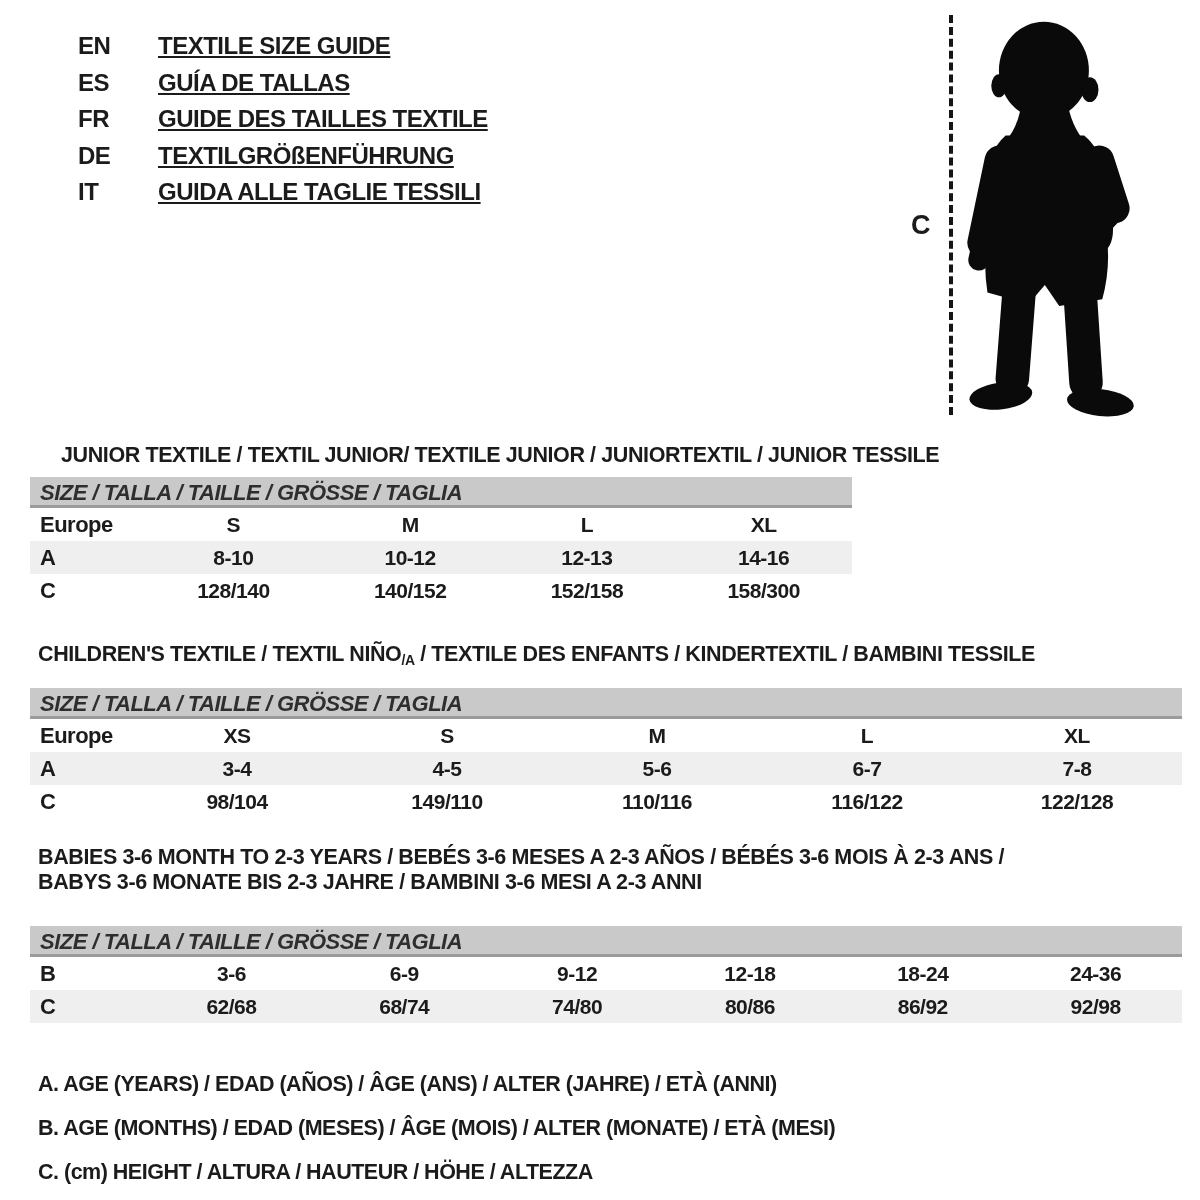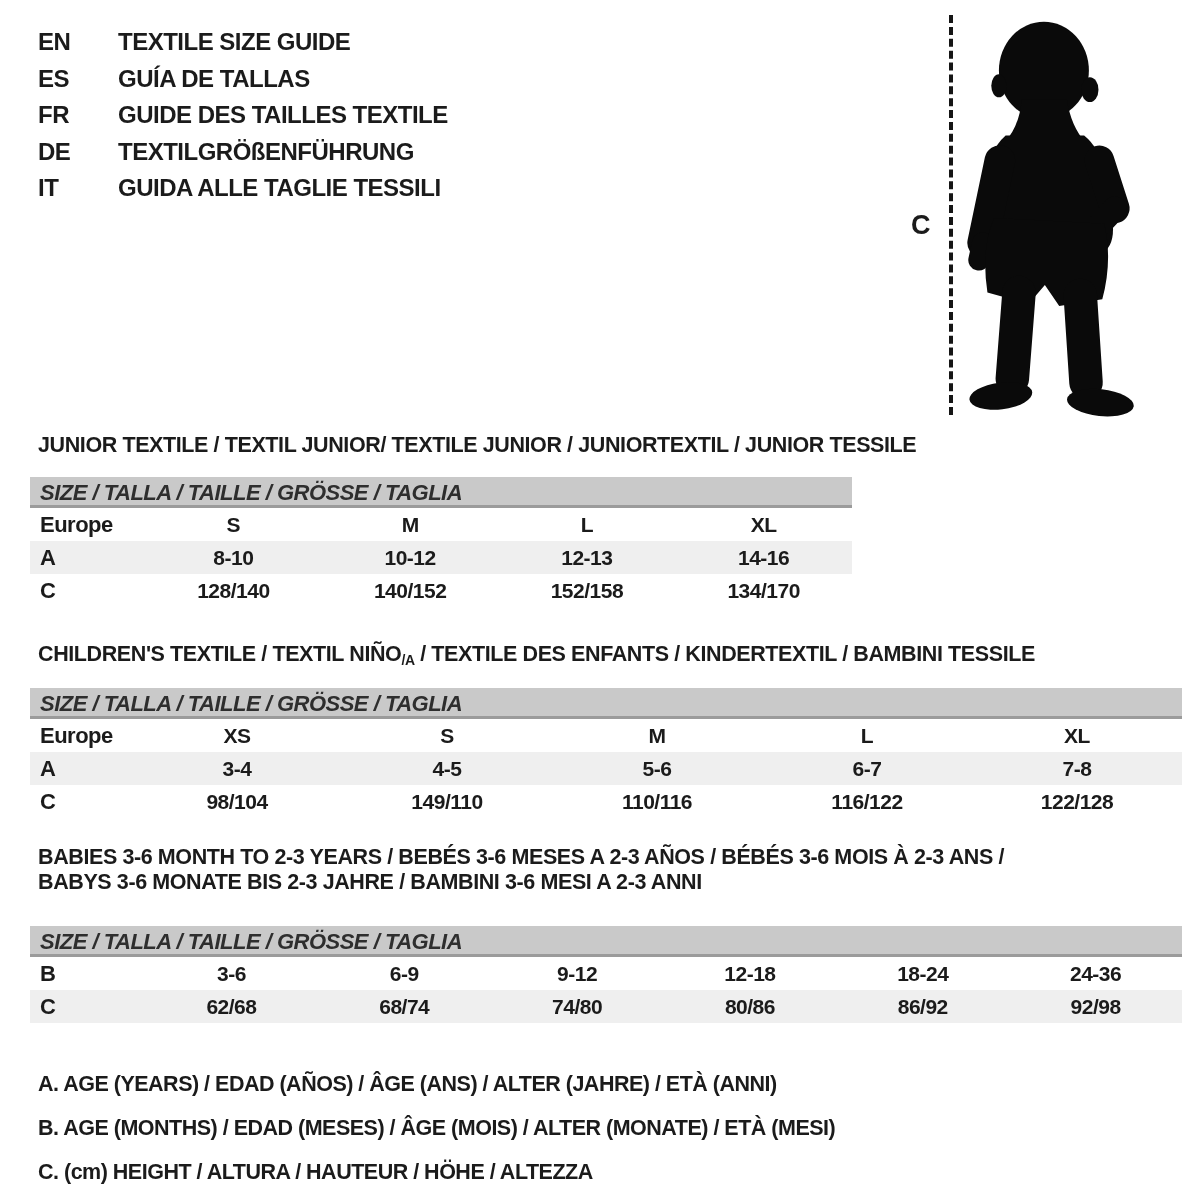--- a/index.html
+++ b/index.html
@@ -10,23 +10,23 @@
     --shaded:#efefef;
     --silhouette:#0a0a0a;
   }
   *{margin:0;padding:0;box-sizing:border-box;}
   body{background:#fff;font-family:"Liberation Sans","DejaVu Sans",sans-serif;}
   .canvas{position:relative;width:1200px;height:1200px;background:#fff;overflow:hidden;
           color:var(--text);font-weight:700;letter-spacing:-0.5px;}
 
   
   .lang-list{position:absolute;left:38px;top:28px;}
-  .lang-row{display:flex;height:36.5px;font-size:24px;}
+  .lang-row{display:flex;height:36.5px;align-items:center;font-size:24px;margin-left:40px;}
   .lang-code{width:80px;}
-  .lang-title{white-space:nowrap;}
+  .lang-title{white-space:nowrap;text-decoration:underline;}
 
   
   .figure-wrap{position:absolute;left:895px;top:10px;width:270px;height:412px;}
   .figure-label{position:absolute;left:16px;top:200px;font-size:27px;}
   .measure-line{position:absolute;left:54px;top:5px;height:400px;width:0;
                 border-left:4px dashed #151515;}
   .figure-svg{position:absolute;left:72px;top:5px;}
 
   
   .section{position:absolute;left:0;top:0;width:1200px;}
@@ -38,21 +38,21 @@
   #table-babies{width:1152px;--labelw:115px;}
   .size-bar{height:31px;line-height:31px;background:var(--bar-bg);
             border-bottom:3px solid var(--bar-border);
             color:var(--bar-text);font-size:22px;padding-left:10px;font-style:italic;}
   .trow{display:grid;align-items:center;height:33px;font-size:21px;}
   .trow.shaded{background:var(--shaded);}
   .tlabel{padding-left:10px;font-size:22px;text-align:left;}
   .tcell{text-align:center;}
 
   
-  #sec-junior .heading{top:2px;}
+  #sec-junior .heading{top:12px;margin-left:23px;}
   #sec-junior .size-table{top:46px;}
   #sec-junior{top:431px;}
   #sec-children .heading{top:0;}
   #sec-children .size-table{top:46px;}
   #sec-children{top:642px;}
   #sec-babies .heading-line1{top:0;}
   #sec-babies .size-table{top:81px;}
   #sec-babies{top:845px;}
 
   
@@ -136,21 +136,21 @@
           <div class="tcell">8-10</div>
           <div class="tcell">10-12</div>
           <div class="tcell">12-13</div>
           <div class="tcell">14-16</div>
         </div>
         <div class="trow" style="grid-template-columns: var(--labelw) repeat(4,1fr);">
           <div class="tlabel">C</div>
           <div class="tcell">128/140</div>
           <div class="tcell">140/152</div>
           <div class="tcell">152/158</div>
-          <div class="tcell">134/170</div>
+          <div class="tcell">158/300</div>
         </div>
       </div>
   </div>
 
   <div class="section" id="sec-children">
     <div class="heading">
         <div><span>CHILDREN'S TEXTILE / TEXTIL NIÑO</span><span class="subpart">/A</span><span> / TEXTILE DES ENFANTS / KINDERTEXTIL / BAMBINI TESSILE</span></div>
       </div>
     <div class="size-table" id="table-children">
         <div class="size-bar">SIZE / TALLA / TAILLE / GRÖSSE / TAGLIA</div>

